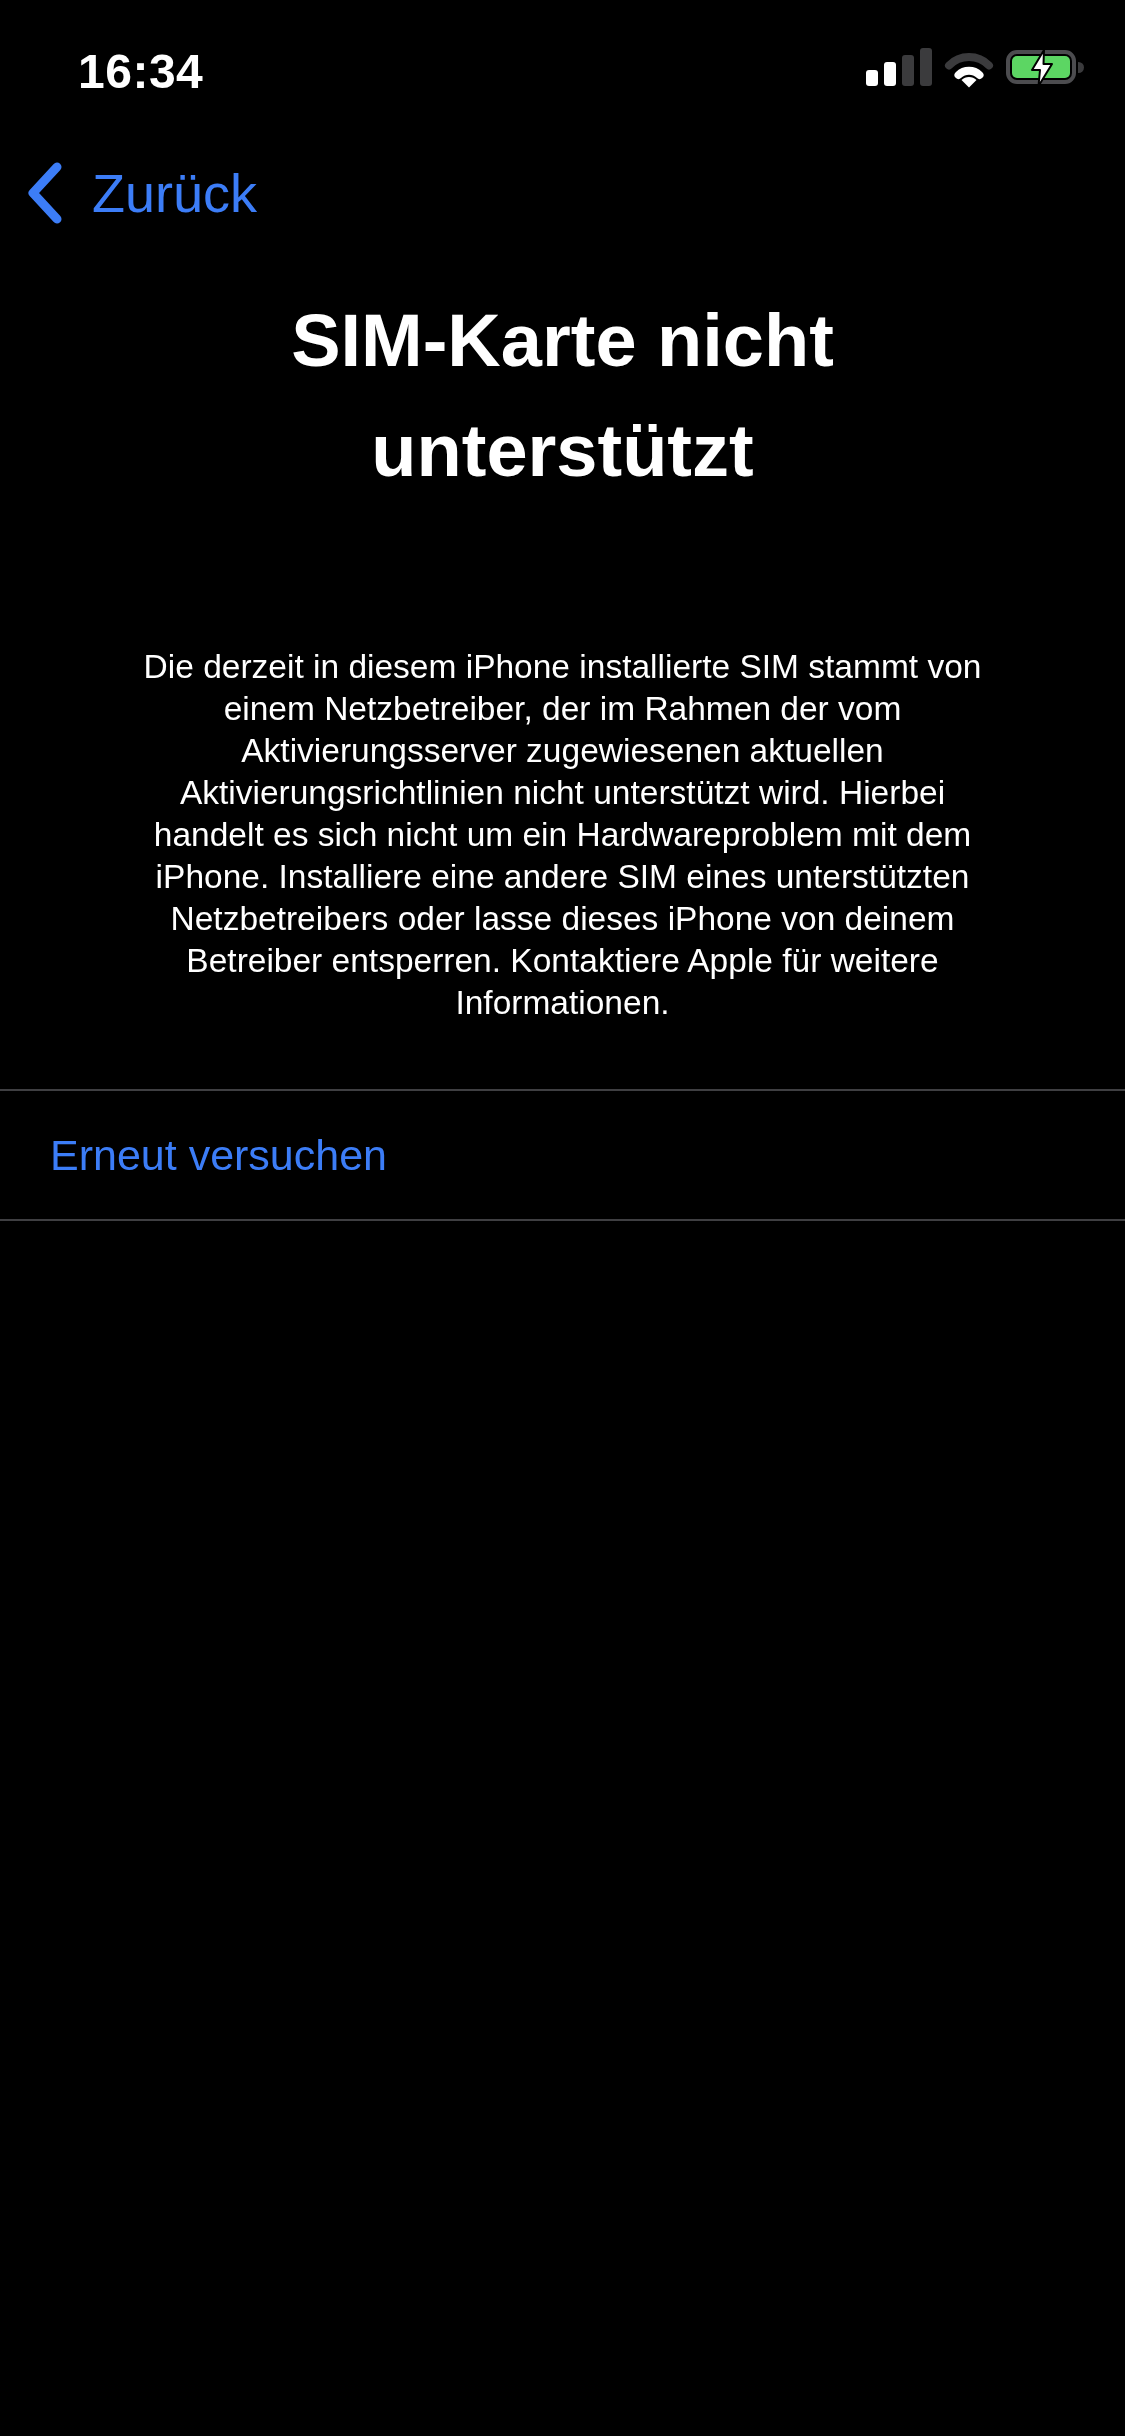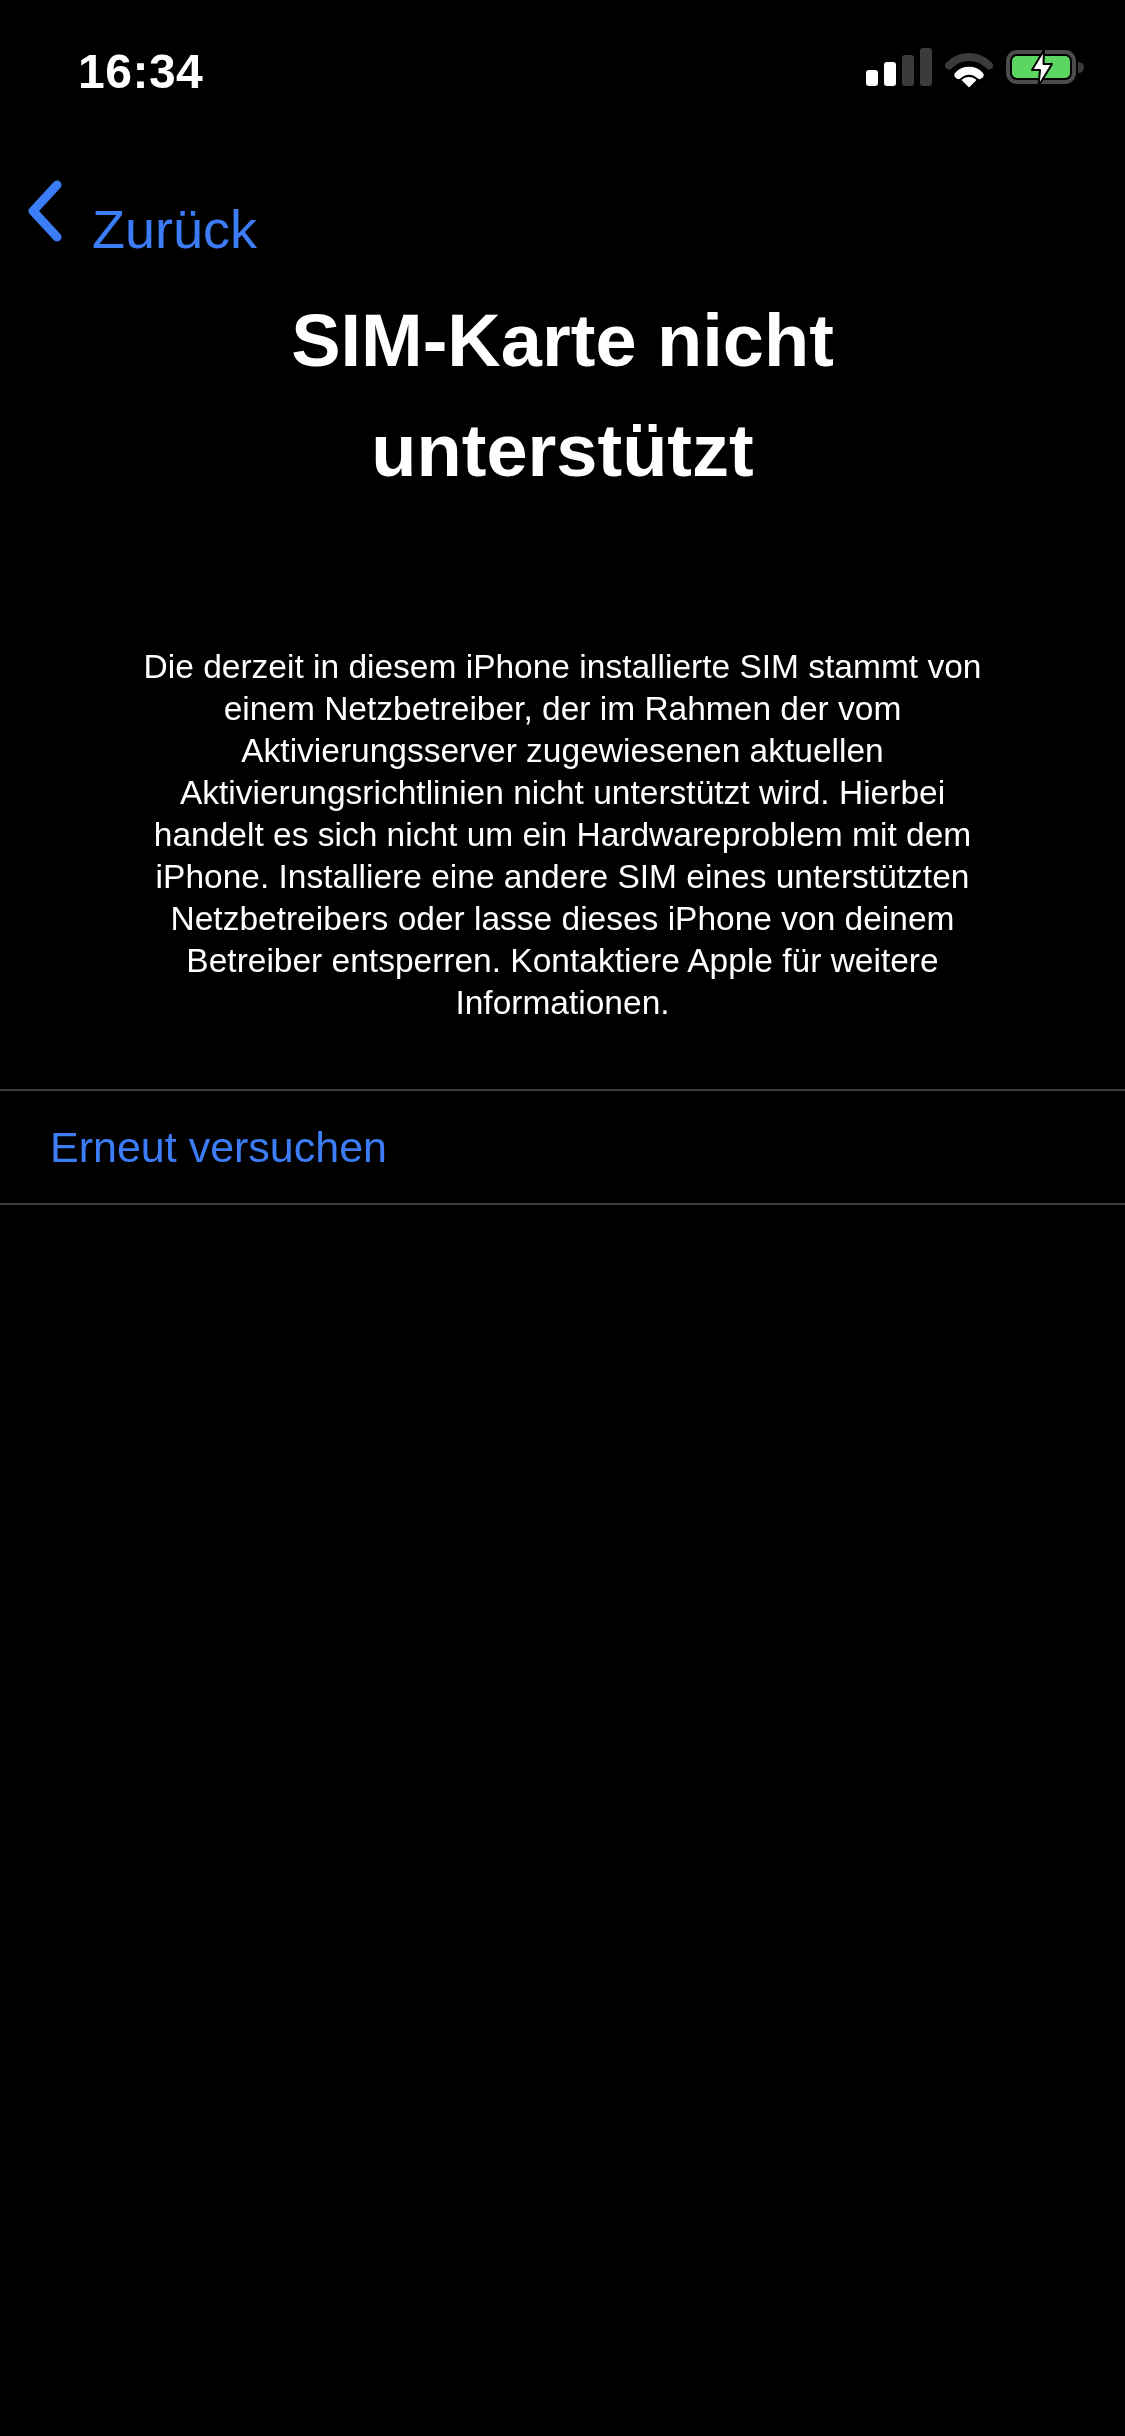--- a/index.html
+++ b/index.html
@@ -92,21 +92,20 @@
     background: none;
     border: none;
     padding: 0;
     cursor: pointer;
     color: var(--link, #3c7df7);
   }
   .back-label {
     font-size: 54px;
     font-weight: 400;
     color: var(--link, #3c7df7);
-    margin-top: 36px;
   }
 
   
   .page-title {
     position: absolute;
     top: 286px;
     left: 0;
     width: 100%;
     margin: 0;
     text-align: center;
@@ -129,21 +128,21 @@
     white-space: pre-line;
     color: var(--text, #fff);
   }
 
   
   .retry-row {
     position: absolute;
     top: 1089px;
     left: 0;
     right: 0;
-    height: 116px;
+    height: 132px;
     box-sizing: border-box;
     border-top: 2px solid var(--separator, #3f3f42);
     border-bottom: 2px solid var(--separator, #3f3f42);
     display: flex;
     align-items: center;
     padding-left: 50px;
     cursor: pointer;
     background: var(--background, #000);
   }
   .retry-label {

